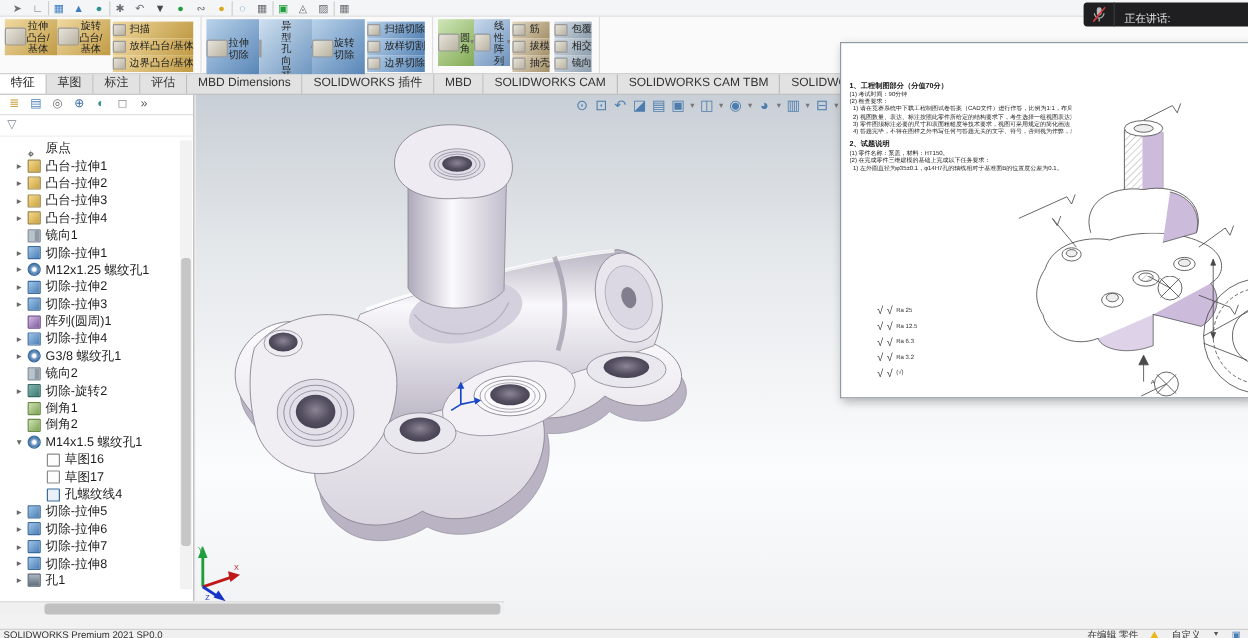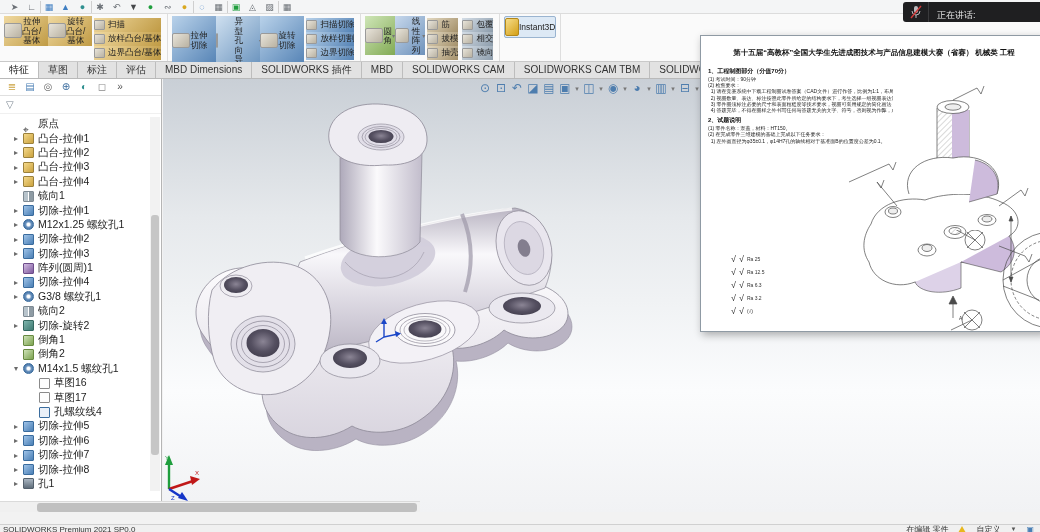--- a/index.html
+++ b/index.html
@@ -272,26 +272,20 @@
           <div class="rsmall ri-intersect">
             <span class="ricon-s"></span>
             <span class="rs-label">相交</span>
           </div>
           <div class="rsmall ri-mirror">
             <span class="ricon-s"></span>
             <span class="rs-label">镜向</span>
           </div>
         </div>
     </div>
-    <div class="rgroup">
-      <div class="rbig active" style="width:52px">
-        <span class="ricon ri-instant3d"></span>
-        <span class="rlabel">Instant3D</span>
-      </div>
-    </div>
   </div>
 
   <div id="tabbar">
 
   <div class="ctab active"><span>特征</span></div>
       <div class="ctab"><span>草图</span></div>
       <div class="ctab"><span>标注</span></div>
       <div class="ctab"><span>评估</span></div>
       <div class="ctab"><span>MBD Dimensions</span></div>
       <div class="ctab"><span>SOLIDWORKS 插件</span></div>
@@ -587,21 +581,20 @@
           <span class="t-icon"></span>
           <span class="t-label">孔1</span>
         </div>
       </div>
     <div class="vscroll">
         <div class="vthumb"></div>
       </div>
   </div>
 
   <div id="docwin">
-    <div class="doc-title">第十五届“高教杯”全国大学生先进成图技术与产品信息建模大赛（省赛） 机械类 工程</div>
     <div class="doc-col">
       <div class="doc-h">1、工程制图部分（分值70分）</div>
       <div>
           <div class="doc-line"><span>(1) 考试时间：90分钟</span></div>
           <div class="doc-line"><span>(2) 检查要求：</span></div>
           <div class="doc-line"><span>  1) 请在竞赛系统中下载工程制图试卷答案（CAD文件）进行作答，比例为1:1，布局、标题栏及其余均按照各省统一样式。</span></div>
           <div class="doc-line"><span>  2) 视图数量、表达、标注按照此零件所给定的结构要求下，考生选择一组视图表达清楚，按要求标注尺寸无遗漏。</span></div>
           <div class="doc-line"><span>  3) 零件图须标注必要的尺寸和表面粗糙度等技术要求，视图可采用规定的简化画法（尺寸要求不得与原图完全一致）。</span></div>
           <div class="doc-line"><span>  4) 答题完毕，不得在图样之外书写任何与答题无关的文字、符号，否则视为作弊，成绩无效。</span></div>
         </div>

